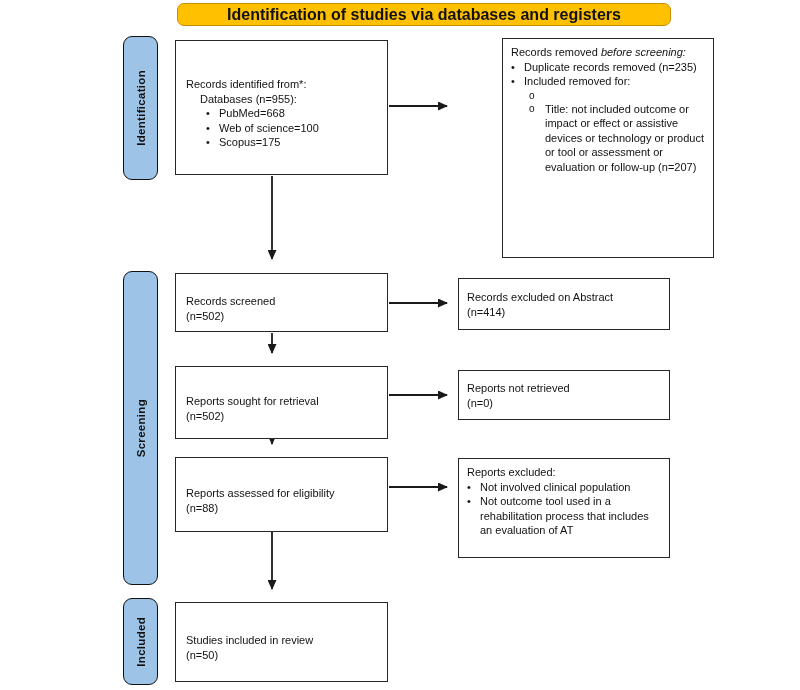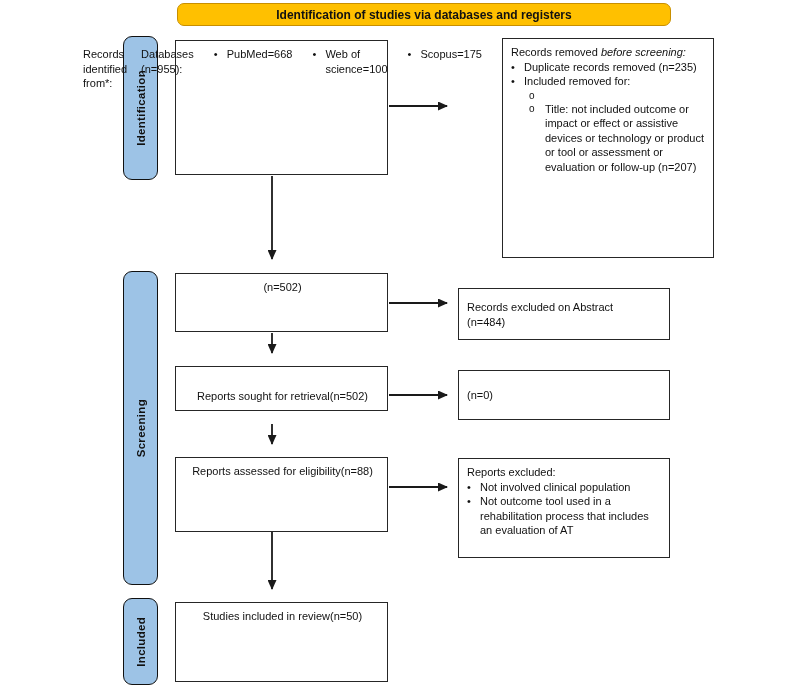--- a/index.html
+++ b/index.html
@@ -5,53 +5,53 @@
   * { margin:0; padding:0; box-sizing:border-box; }
   html,body { background:#ffffff; font-family:"Liberation Sans", sans-serif; }
   .canvas { position:relative; width:800px; height:690px; background:#ffffff; overflow:hidden; color:#111; }
 
   .arrows { position:absolute; left:0; top:0; width:800px; height:690px; pointer-events:none; }
 
   .banner {
     position:absolute; left:177px; top:3px; width:494px; height:23px;
     background:#FFC000; border:1px solid #C88F00; border-radius:7px;
     display:flex; align-items:center; justify-content:center;
-    font-size:12px; font-weight:bold; color:#111;
+    font-size:16px; font-weight:bold; color:#111;
   }
 
   .stage {
     position:absolute; left:123px; width:35px;
     background:#9DC3E6; border:1.5px solid #111; border-radius:9px;
     display:flex; align-items:center; justify-content:center;
   }
   .stage-identification { top:36px;  height:144px; }
   .stage-screening      { top:271px; height:314px; }
   .stage-included       { top:598px; height:87px; }
   .vtext {
     writing-mode:vertical-rl; transform:rotate(180deg);
     font-size:11.5px; font-weight:bold; color:#111; letter-spacing:.3px; white-space:nowrap;
   }
 
   .box {
     position:absolute; background:#fff; border:1.5px solid #262626;
     font-size:11px; line-height:1.32; color:#111;
   }
-  .lbox { left:175px; width:213px; padding:6px 8px 6px 10px;
-          display:flex; flex-direction:row; justify-content:center; }
+  .lbox { left:175px; width:213px; padding:18px 8px 6px 10px;
+          display:flex; flex-direction:column; justify-content:center; }
   .rbox { left:458px; width:212px; padding:6px 6px 5px 8px; }
   .rbox.vcenter { display:flex; flex-direction:column; justify-content:center; }
 
   .box-identified { top:40px;  height:135px; }
   .box-screened   { top:273px; height:59px; }
-  .box-sought     { top:366px; height:45px;align-items:flex-end; }
+  .box-sought     { top:366px; height:73px; }
   .box-assessed   { top:457px; height:75px; }
   .box-included   { top:602px; height:80px; }
 
   .rbox-removed      { top:38px;  height:220px;margin-left:44px; }
-  .rbox-abstract     { top:288px; height:52px; }
+  .rbox-abstract     { top:278px; height:52px; }
   .rbox-notretrieved { top:370px; height:50px; }
   .rbox-excluded     { top:458px; height:100px; }
 
   .indent1 { padding-left:14px; }
   .li { display:flex; }
   .li .mk { width:13px; flex:0 0 13px; text-align:left; }
   .li.indent2 { padding-left:20px; }
   .li.sub { padding-left:16px; }
   .li.sub .mk { width:18px; flex:0 0 18px; font-size:10px; padding-left:2px; }
   .li .txt { flex:1 1 auto; }
@@ -105,20 +105,21 @@
       <span class="mk">•</span>
       <span class="txt">Web of science=100</span>
     </div>
     <div class="li indent2">
       <span class="mk">•</span>
       <span class="txt">Scopus=175</span>
     </div>
   </div>
 
   <div class="box lbox box-screened">
+    <div>Records screened</div>
     <div>(n=502)</div>
   </div>
 
   <div class="box lbox box-sought">
     <div>Reports sought for retrieval</div>
     <div>(n=502)</div>
   </div>
 
   <div class="box lbox box-assessed">
     <div>Reports assessed for eligibility</div>
@@ -146,24 +147,25 @@
       <span class="mk">o</span>
     </div>
     <div class="li sub">
       <span class="mk">o</span>
       <span class="txt">Title: not included outcome or impact or effect or assistive devices or technology or product or tool or assessment or evaluation or follow-up (n=207)</span>
     </div>
   </div>
 
   <div class="box rbox rbox-abstract vcenter">
     <div>Records excluded on Abstract</div>
-    <div>(n=484)</div>
+    <div>(n=414)</div>
   </div>
 
   <div class="box rbox rbox-notretrieved vcenter">
+    <div>Reports not retrieved</div>
     <div>(n=0)</div>
   </div>
 
   <div class="box rbox rbox-excluded">
     <div>Reports excluded:</div>
     <div class="li">
       <span class="mk">•</span>
       <span class="txt">Not involved clinical population</span>
     </div>
     <div class="li">

